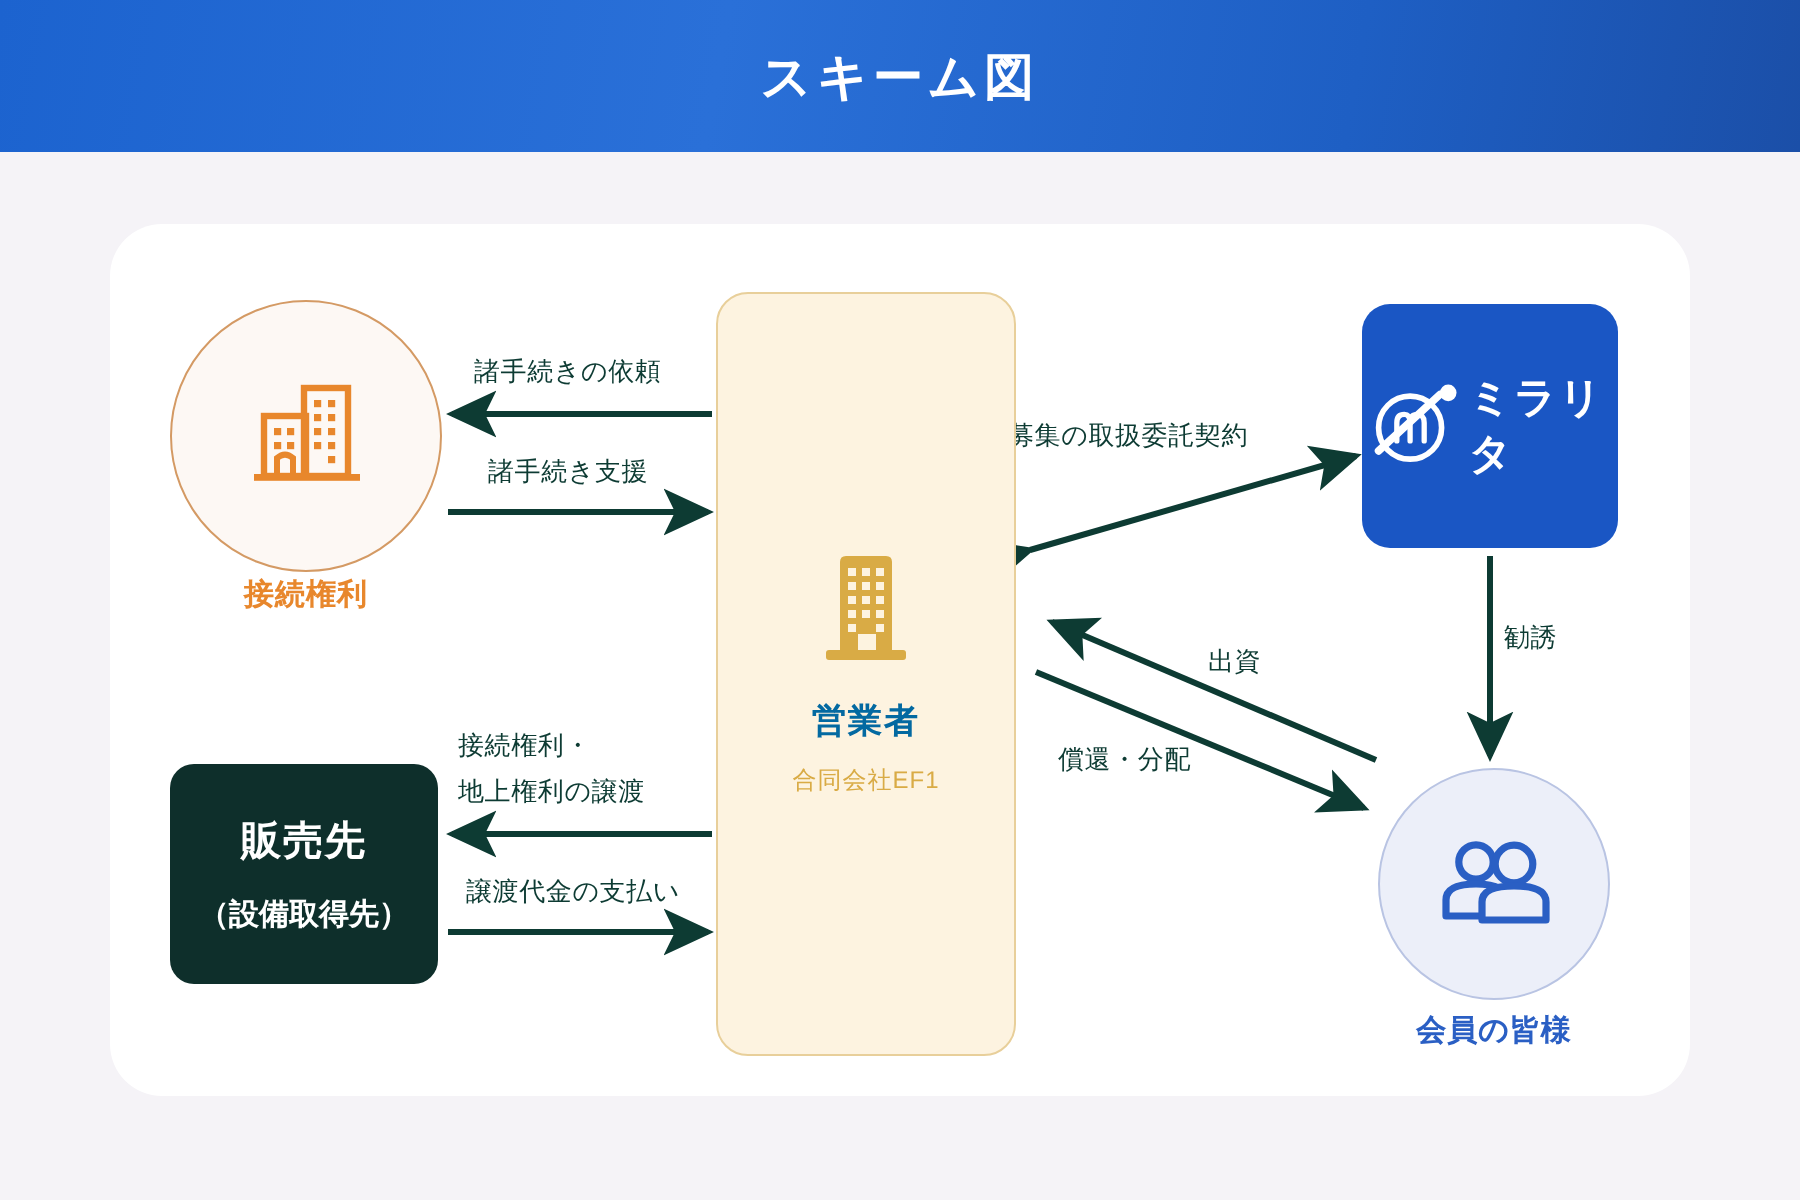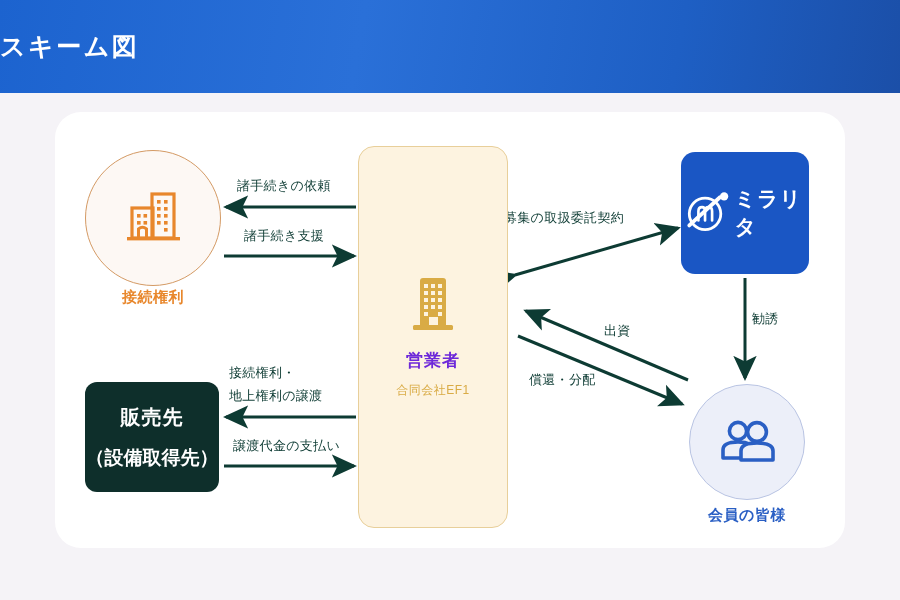--- a/index.html
+++ b/index.html
@@ -14,25 +14,25 @@
     font-family: "Liberation Sans", "DejaVu Sans", sans-serif;
     background: #f5f3f7;
     position: relative;
   }
 
   
   .header {
     position: absolute;
     left: 0; top: 0;
     width: 900px;
-    height: 93px;
+    height: 76px;
     background: linear-gradient(100deg, #1c63cf 0%, #2a70d8 40%, #1e5fc4 75%, #1b4fa8 100%);
     display: flex;
     align-items: center;
-    justify-content: flex-start;
+    justify-content: center;
   }
   .header-title {
     color: #ffffff;
     font-size: 25px;
     font-weight: 700;
     letter-spacing: 2.5px;
   }
 
   
   .card {
@@ -75,36 +75,36 @@
     width: 134px; height: 110px;
     border-radius: 12px;
     background: #0e2f2b;
     display: flex;
     flex-direction: column;
     align-items: center;
     justify-content: center;
     gap: 14px;
   }
   .box-dark .t1 { color: #ffffff; font-size: 20px; font-weight: 700; letter-spacing: 1px; }
-  .box-dark .t2 { color: #ffffff; font-size: 19px; font-weight: 700; }
+  .box-dark .t2 { color: #ffffff; font-size: 15px; font-weight: 700; }
 
   
   .panel-center {
     left: 358px; top: 146px;
     width: 150px; height: 382px;
     background: #fdf3e0;
     border: 1.4px solid #e8cf9a;
     border-radius: 16px;
     display: flex;
     flex-direction: column;
     align-items: center;
     justify-content: center;
     gap: 10px;
   }
-  .panel-center .t1 { color: #6d28d9; font-size: 17px; font-weight: 700; letter-spacing: 1px; }
+  .panel-center .t1 { color: #0369a1; font-size: 17px; font-weight: 700; letter-spacing: 1px; }
   .panel-center .t2 { color: #d9ab45; font-size: 12px; font-weight: 400; letter-spacing: 0.5px; }
 
   
   .box-blue {
     left: 681px; top: 152px;
     width: 128px; height: 122px;
     border-radius: 14px;
     background: #1a56c4;
     display: flex;
     flex-direction: row;

